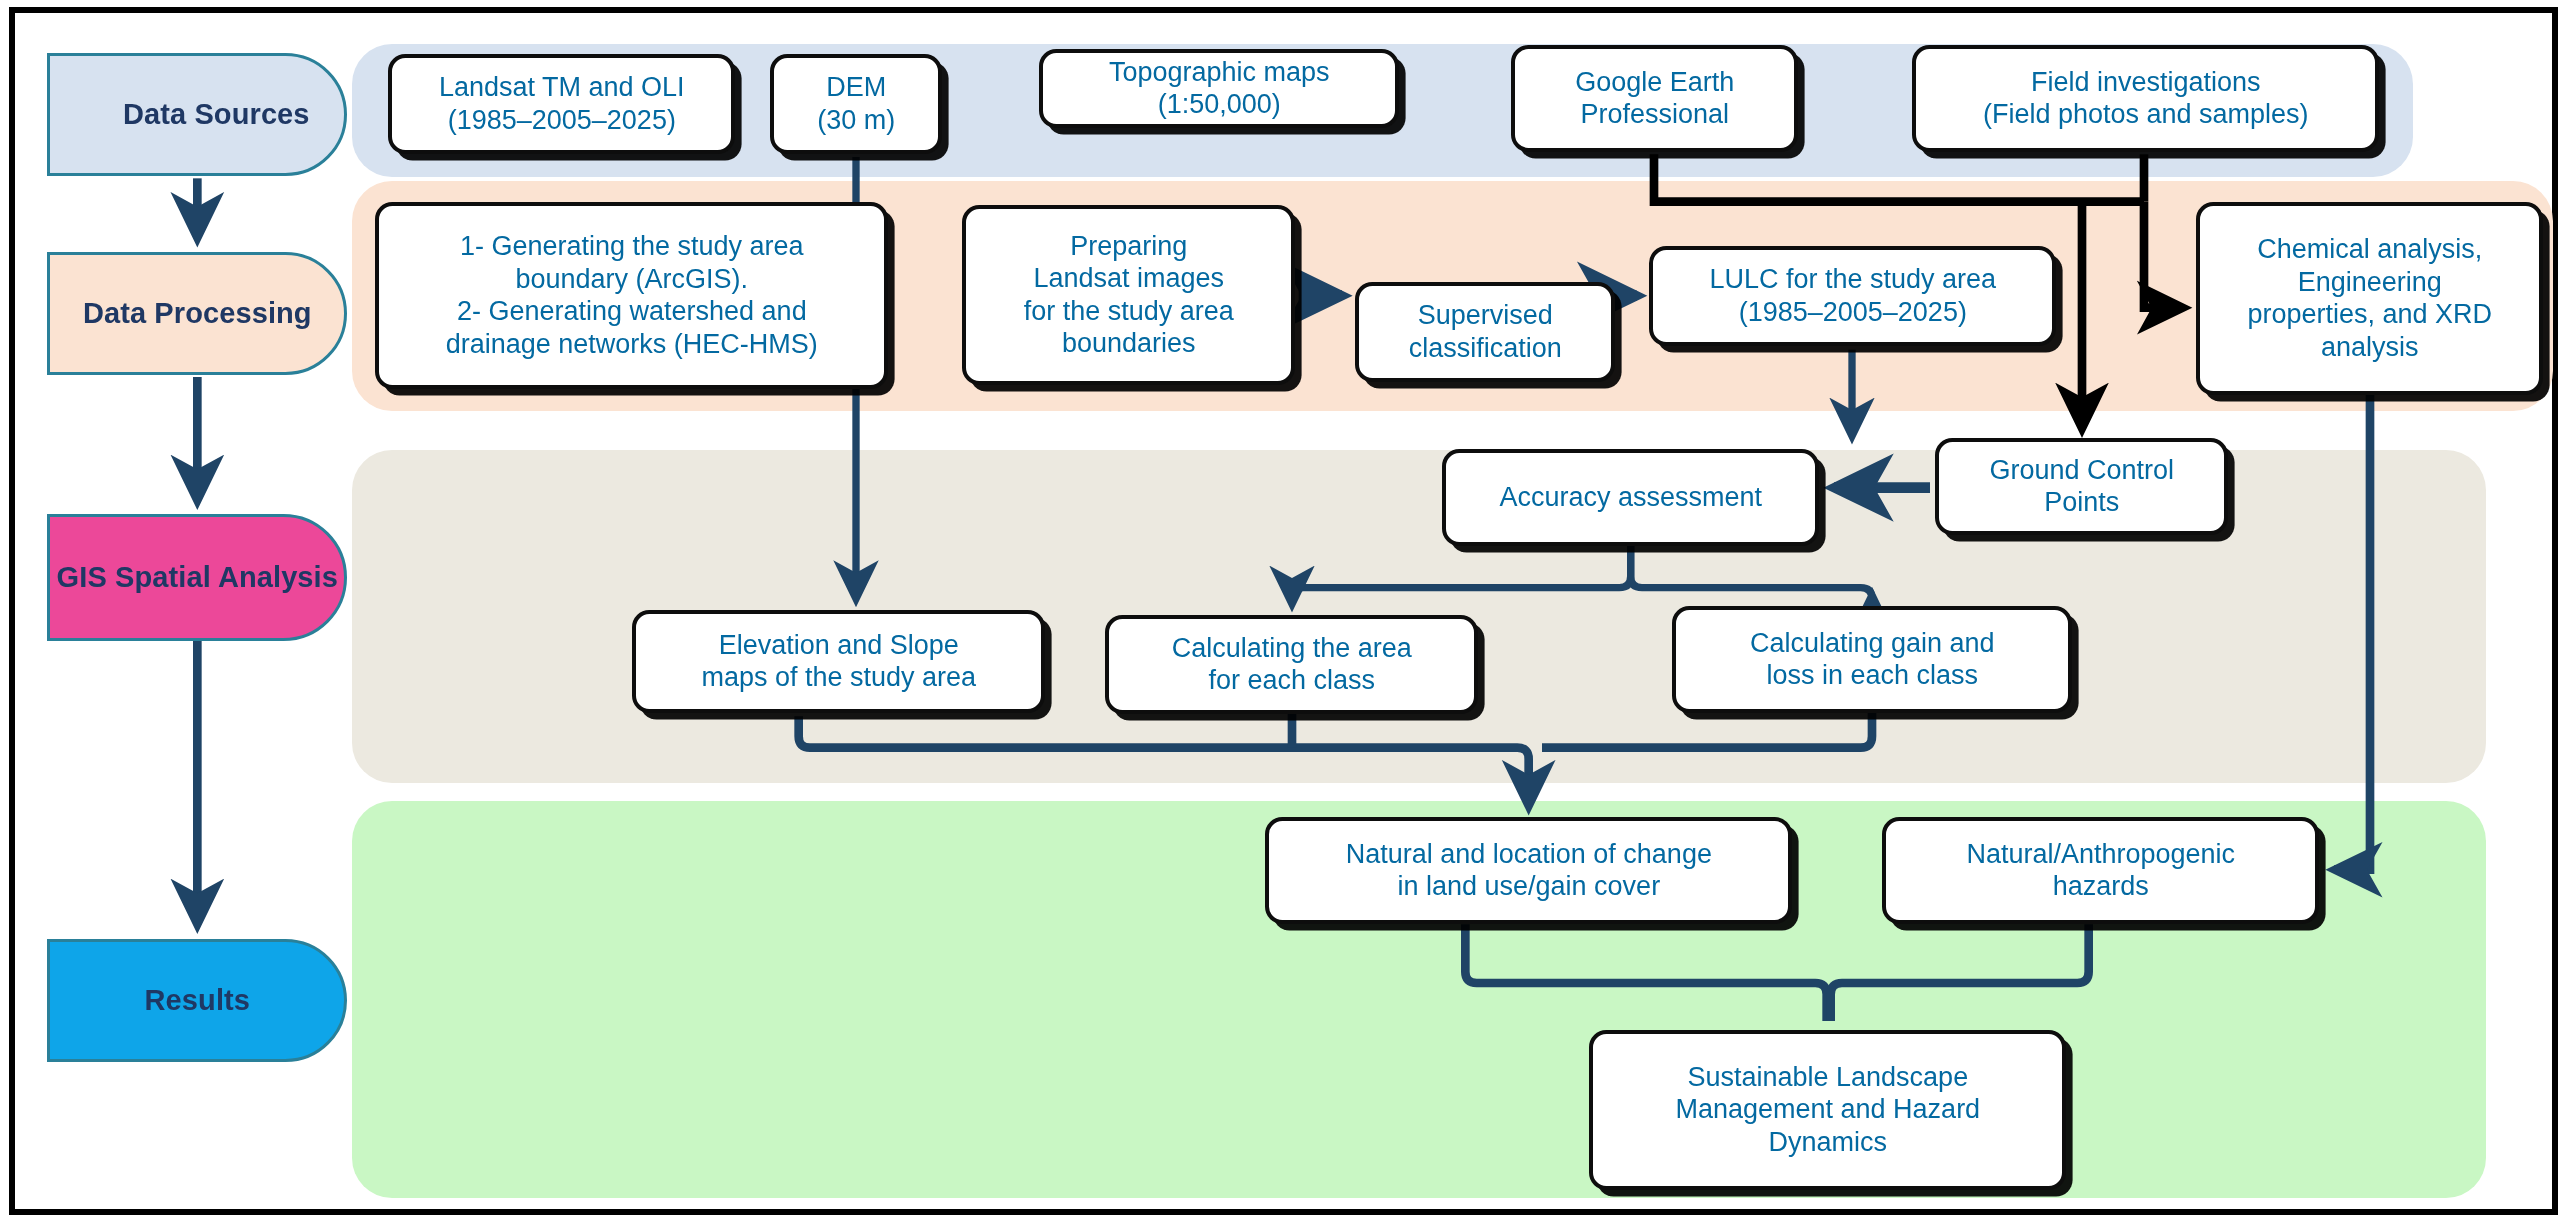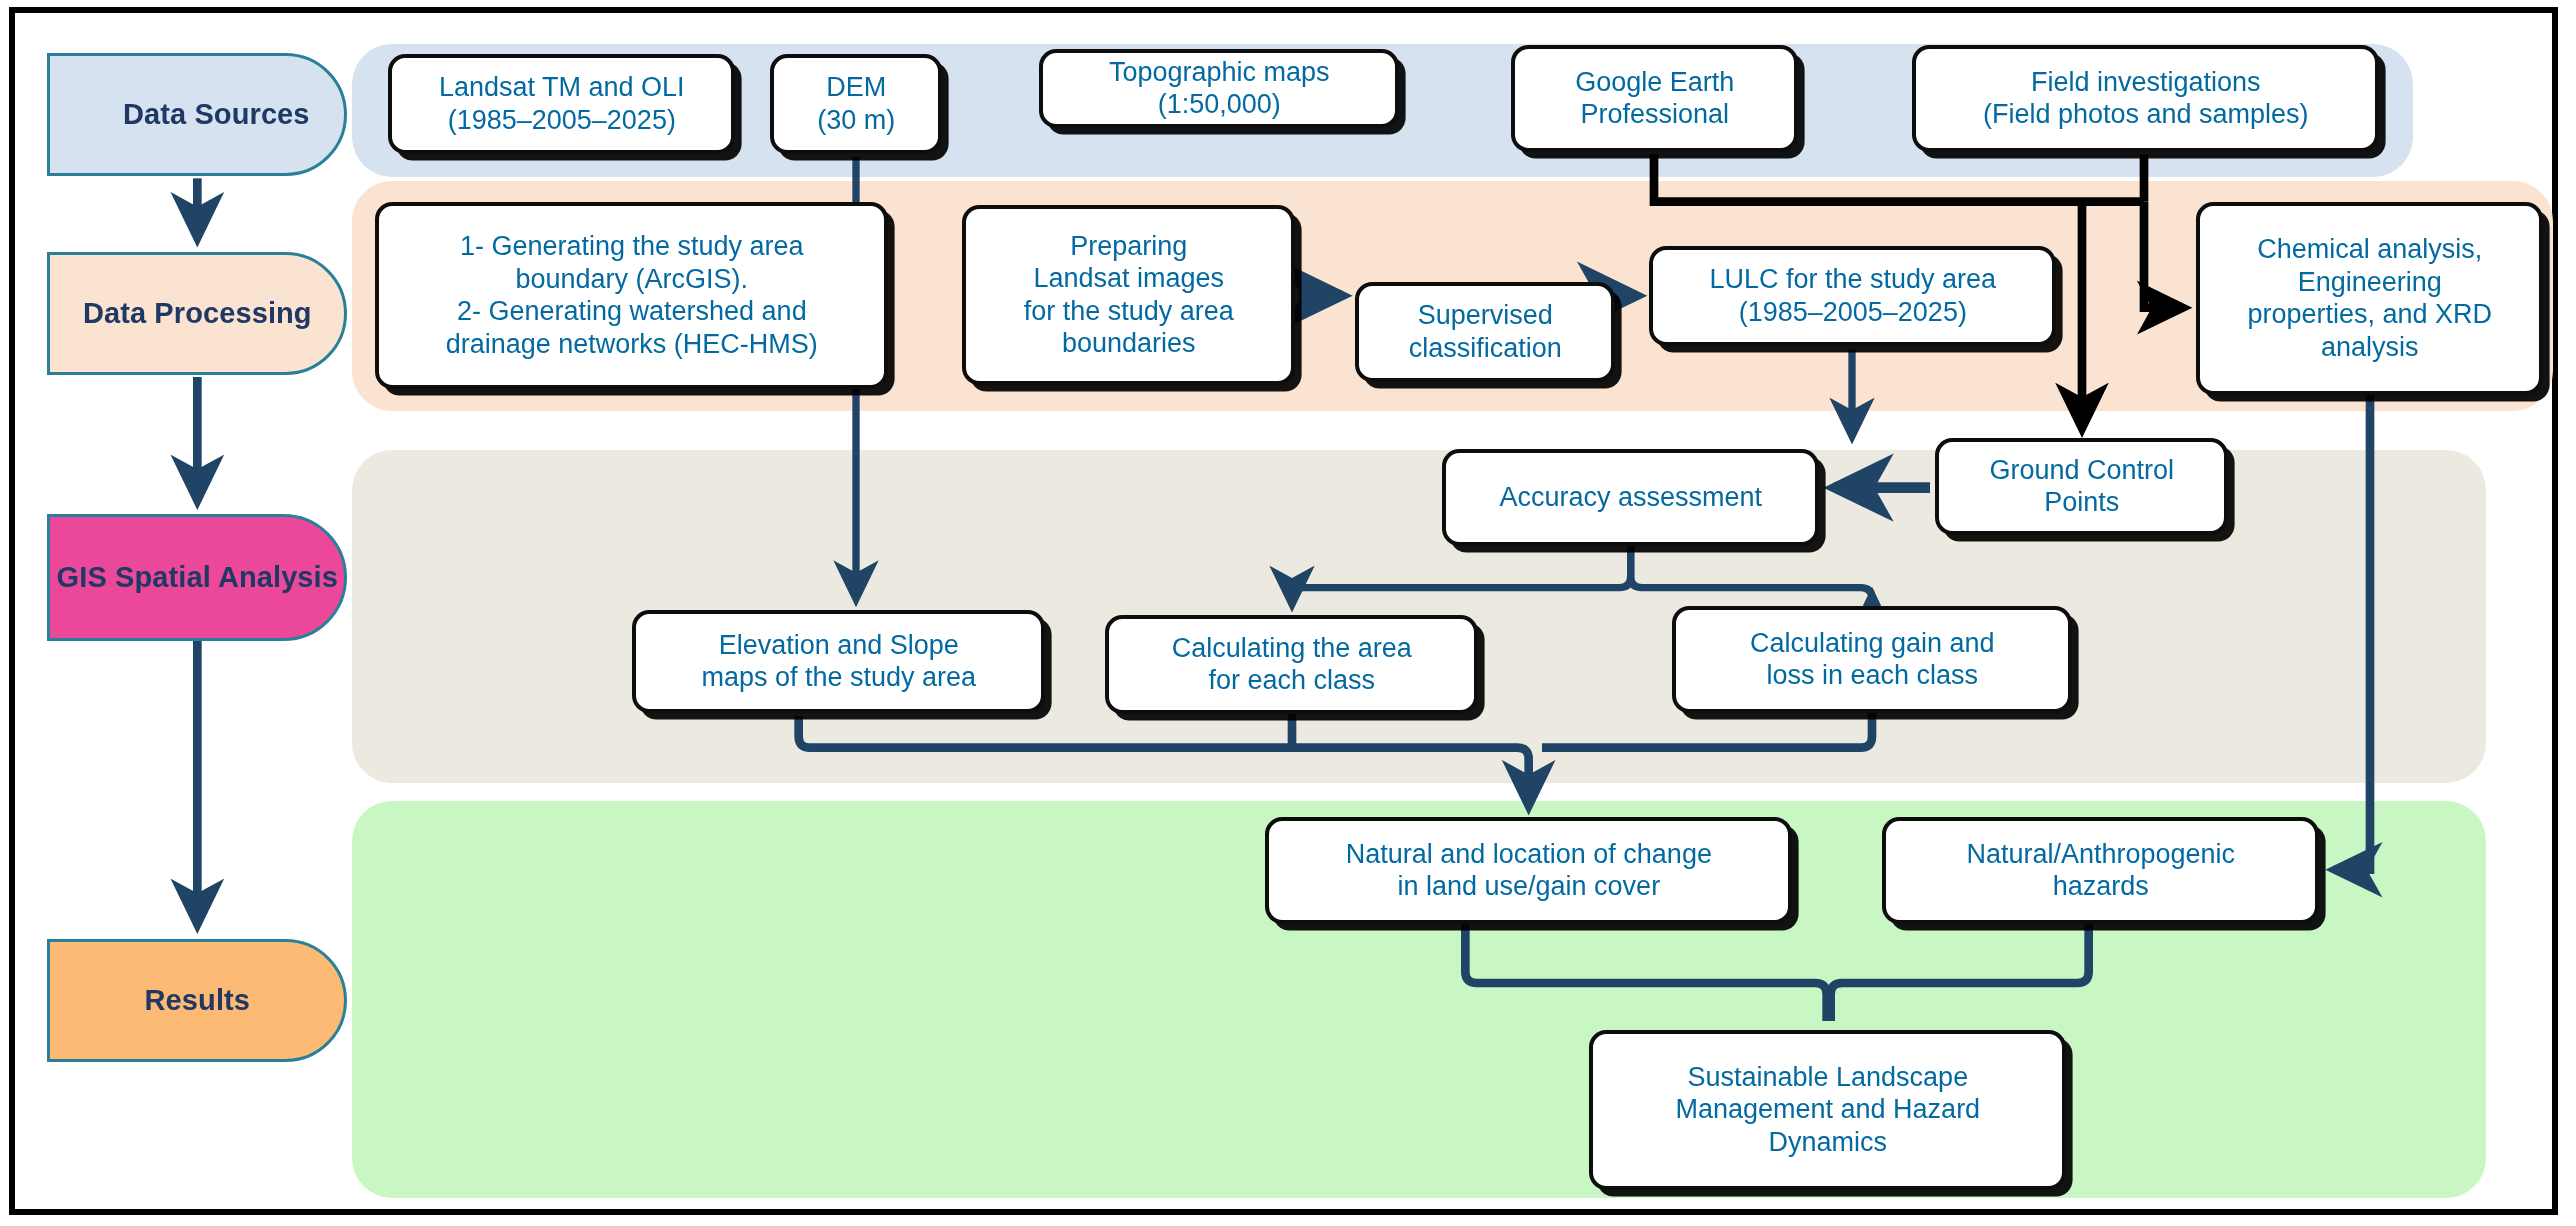--- a/index.html
+++ b/index.html
@@ -46,21 +46,21 @@
     color:#1f3864;
     font-weight:bold;
     font-size:29px;
     line-height:1.12;
     box-sizing:border-box;
     letter-spacing:0.1px;
   }
   #pill-sources{ left:32px; top:40px;  width:300px; height:123px; background:#d7e2f0;padding-left:38px; }
   #pill-processing{ left:32px; top:239px; width:300px; height:123px; background:#fbe3d2; }
   #pill-gis{ left:32px; top:501px; width:300px; height:127px; background:#ec4899; }
-  #pill-results{ left:32px; top:926px; width:300px; height:123px; background:#fdba74; }
+  #pill-results{ left:32px; top:926px; width:300px; height:123px; background:#0ea5e9; }
 
   
   .node{
     position:absolute;
     background:#ffffff;
     border:4px solid #0d0d0d;
     border-radius:17.3px;
     box-shadow:7.3px 7.3px 0 -0.7px rgba(0,0,0,0.92);
     display:flex;
     align-items:center;

